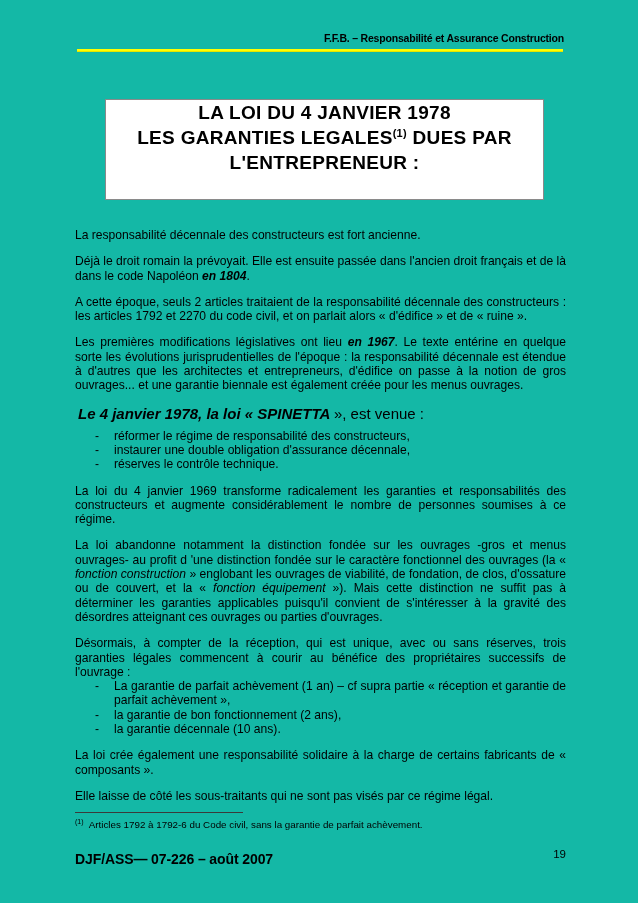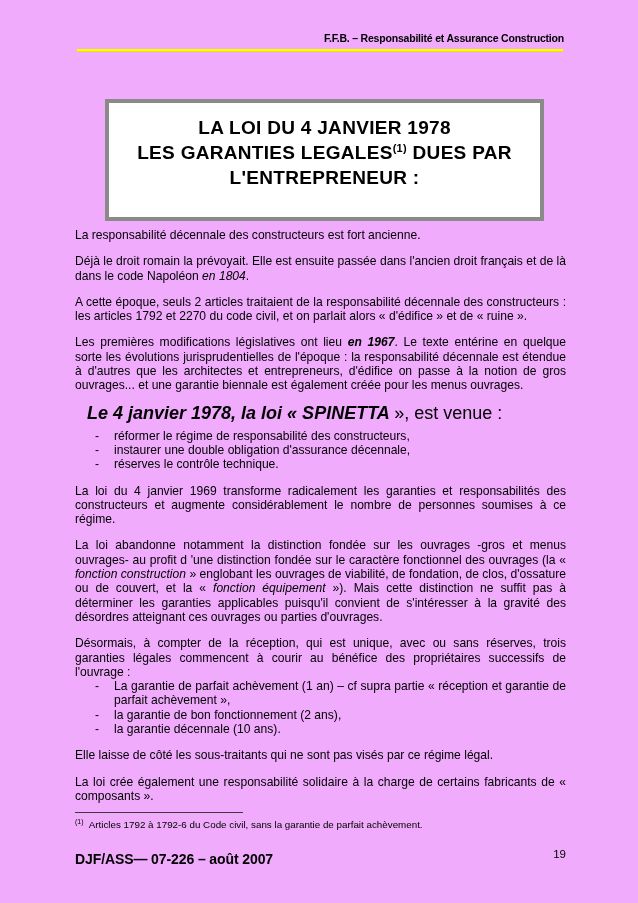--- a/index.html
+++ b/index.html
@@ -1,47 +1,47 @@
 <!DOCTYPE html>
 <html><head>
 <meta charset="utf-8">
 <style>
   * { margin:0; padding:0; box-sizing:border-box; }
   html, body { background:#ffffff; }
   body {
     width:638px; height:903px; position:relative; overflow:hidden;
     font-family:"Liberation Sans", sans-serif; color:#000;
   }
-  .page { position:absolute; inset:0; background:#f0abfc; }
+  .page { position:absolute; inset:0; background:#14b8a6; }
 
   .header-text {
     position:absolute; top:32px; left:75px; right:74px;
     text-align:right; font-size:10.5px; font-weight:700; letter-spacing:-0.2px;
   }
   .accent-rule {
     position:absolute; top:49px; left:77px; right:75px; height:3px;
     background:#ffff00; border-bottom:1px solid #e6e600;
   }
 
   .title-box {
-    position:absolute; top:99px; left:105px; width:439px; height:122px;
-    border:4px solid #c4b5fd; background:#ffffff;
+    position:absolute; top:99px; left:105px; width:439px; height:101px;
+    border:1px solid #c4b5fd; background:#ffffff;
     text-align:center; font-weight:700; font-size:19px; line-height:25px;
-    padding-top:12px; letter-spacing:0.3px;
+    padding-top:0; letter-spacing:0.3px;
   }
   .title-box sup { font-size:11px; line-height:0; }
 
   .doc-body {
     position:absolute; top:228px; left:75px; width:491px;
     font-size:12.1px; line-height:14.3px; text-align:justify;
   }
   .para { margin-bottom:12px; }
   .para.gap-top { margin-top:10px; }
   .para.tight { margin-bottom:0; }
-  .heading { font-size:18px; line-height:17px; margin:2px 0 7px 12px; }
+  .heading { font-size:15px; line-height:17px; margin:2px 0 7px 3px; }
   .list { margin-bottom:12px; }
   .list-item { display:flex; padding-left:20px; }
   .list-dash { flex:none; width:19px; }
   .item-text { flex:1; text-align:justify; }
 
   .footnote-rule {
     position:absolute; top:812px; left:75px; width:168px;
     border-top:1px solid #3a3a3a;
   }
   .footnote {
@@ -63,21 +63,21 @@
 <div class="page">
   <div class="header-text">F.F.B. – Responsabilité et Assurance Construction</div>
   <div class="accent-rule" style="background: rgb(255, 255, 0);"></div>
   <div class="title-box" style="border-color: rgb(138, 138, 138);">
       <div><span>LA LOI DU 4 JANVIER 1978</span></div>
       <div><span>LES GARANTIES LEGALES</span><sup>(1)</sup><span> DUES PAR</span></div>
       <div><span>L'ENTREPRENEUR :</span></div>
     </div>
   <div class="doc-body">
       <div class="para"><span>La responsabilité décennale des constructeurs est fort ancienne.</span></div>
-      <div class="para"><span>Déjà le droit romain la prévoyait. Elle est ensuite passée dans l'ancien droit français et de là dans le code Napoléon </span><span style="font-weight: 400; font-style: italic;">en 1804</span><span>.</span></div>
+      <div class="para"><span>Déjà le droit romain la prévoyait. Elle est ensuite passée dans l'ancien droit français et de là dans le code Napoléon </span><span style="font-weight: 700; font-style: italic;">en 1804</span><span>.</span></div>
       <div class="para"><span>A cette époque, seuls 2 articles traitaient de la responsabilité décennale des constructeurs : les articles 1792 et 2270 du code civil, et on parlait alors « d'édifice » et de « ruine ».</span></div>
       <div class="para gap-top"><span>Les premières modifications législatives ont lieu </span><span style="font-weight: 700; font-style: italic;">en 1967</span><span>. Le texte entérine en quelque sorte les évolutions jurisprudentielles de l'époque : la responsabilité décennale est étendue à d'autres que les architectes et entrepreneurs, d'édifice on passe à la notion de gros ouvrages... et une garantie biennale est également créée pour les menus ouvrages.</span></div>
       <div class="heading"><span style="font-weight: 700; font-style: italic;">Le 4 janvier 1978, la loi « SPINETTA </span><span>», est venue :</span></div>
       <div class="list">
         <div class="list-item">
           <span class="list-dash">-</span>
           <span class="item-text"><span>réformer le régime de responsabilité des constructeurs,</span></span>
         </div>
         <div class="list-item">
           <span class="list-dash">-</span>
@@ -98,22 +98,22 @@
         </div>
         <div class="list-item">
           <span class="list-dash">-</span>
           <span class="item-text"><span>la garantie de bon fonctionnement (2 ans),</span></span>
         </div>
         <div class="list-item">
           <span class="list-dash">-</span>
           <span class="item-text"><span>la garantie décennale (10 ans).</span></span>
         </div>
       </div>
+      <div class="para"><span>La loi crée également une responsabilité solidaire à la charge de certains fabricants de « composants ».</span></div>
       <div class="para"><span>Elle laisse de côté les sous-traitants  qui ne sont pas visés par ce régime légal.</span></div>
-      <div class="para"><span>La loi crée également une responsabilité solidaire à la charge de certains fabricants de « composants ».</span></div>
     </div>
   <div class="footnote-rule"></div>
   <div class="footnote">
     <sup>(1)</sup>
     <span>Articles 1792 à 1792-6 du Code civil, sans la garantie de parfait achèvement.</span>
   </div>
   <div class="footer-left">DJF/ASS— 07-226 – août 2007</div>
   <div class="page-number">19</div>
 </div>
 

